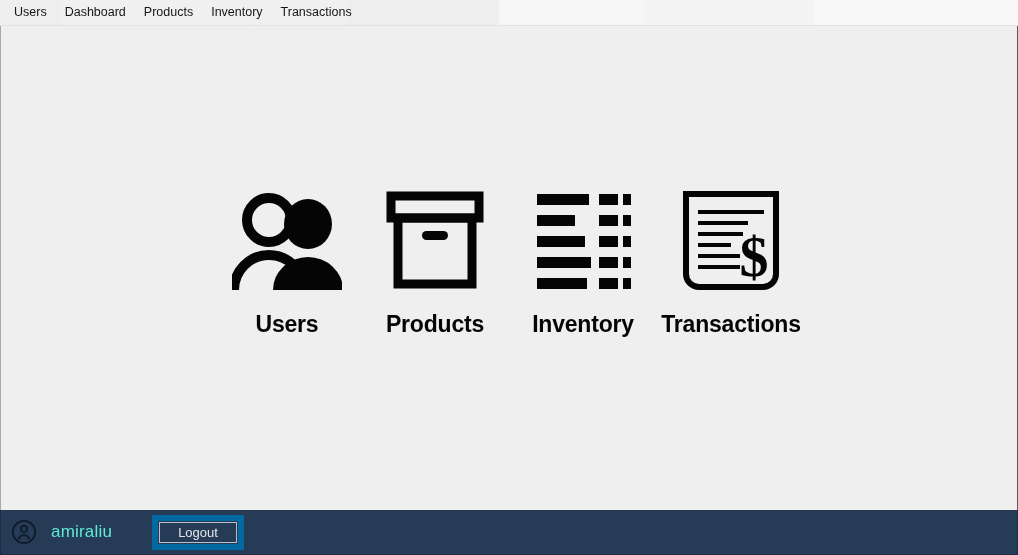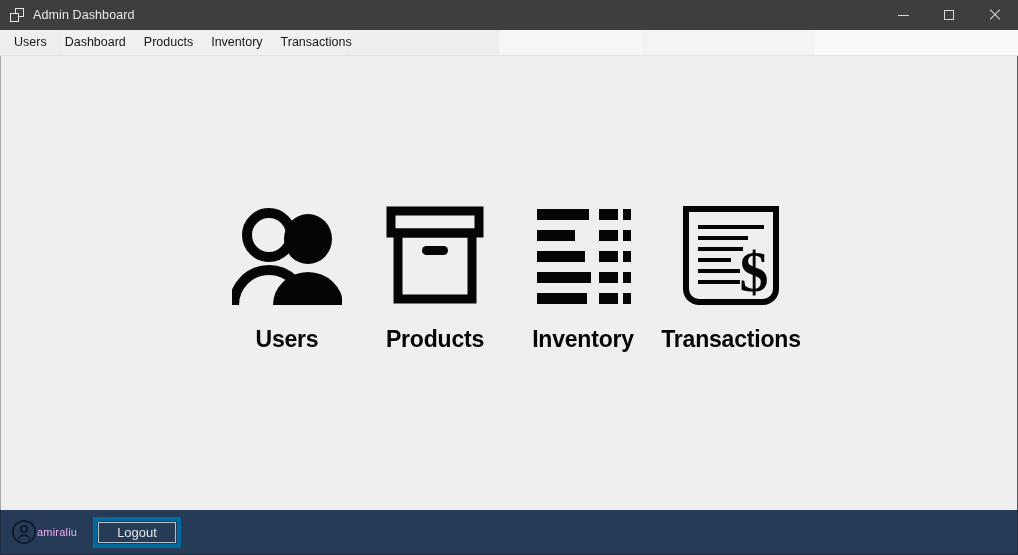--- a/index.html
+++ b/index.html
@@ -199,68 +199,49 @@
     border-left: 1px solid #1d2e42;
     border-right: 1px solid #1d2e42;
     border-bottom: 1px solid #1d2e42;
   }
   .avatar {
     width: 26px;
     height: 26px;
     flex: 0 0 auto;
   }
   .username {
-    color: #f0abfc;
-    font-size: 11px;
+    margin-left: 14px;
+    color: #5eead4;
+    font-size: 17px;
     letter-spacing: 0.2px;
     white-space: nowrap;
   }
   .logout-wrap {
-    margin-left: 16px;
-    border: 4px solid #0369a1;
+    margin-left: 40px;
+    border: 6px solid #0369a1;
     padding: 1px;
     background: #263b55;
     display: inline-block;
   }
   .logout-btn {
     border: 1px solid #b9c0c9;
     background: #263b55;
     color: #e3e6ea;
     font-family: "Liberation Sans", sans-serif;
     font-size: 13px;
     padding: 2px 18px;
     line-height: 15px;
     display: block;
   }
 </style>
 </head>
 <body>
 
 <div class="window">
 
-  <div class="titlebar">
-    <div class="titlebar-left">
-      <span class="app-icon">
-        <span class="sq sq-back"></span>
-        <span class="sq sq-front"></span>
-      </span>
-      <span class="title-text">Admin Dashboard</span>
-    </div>
-    <div class="win-controls">
-      <div class="win-btn">
-        <span class="glyph-min"></span>
-      </div>
-      <div class="win-btn">
-        <span class="glyph-max"></span>
-      </div>
-      <div class="win-btn">
-        <span class="glyph-close"></span>
-      </div>
-    </div>
-  </div>
 
   <div class="menubar">
     <div class="menu-item">Users</div>
     <div class="menu-item">Dashboard</div>
     <div class="menu-item">Products</div>
     <div class="menu-item">Inventory</div>
     <div class="menu-item">Transactions</div>
   </div>
 
   <div class="content">

